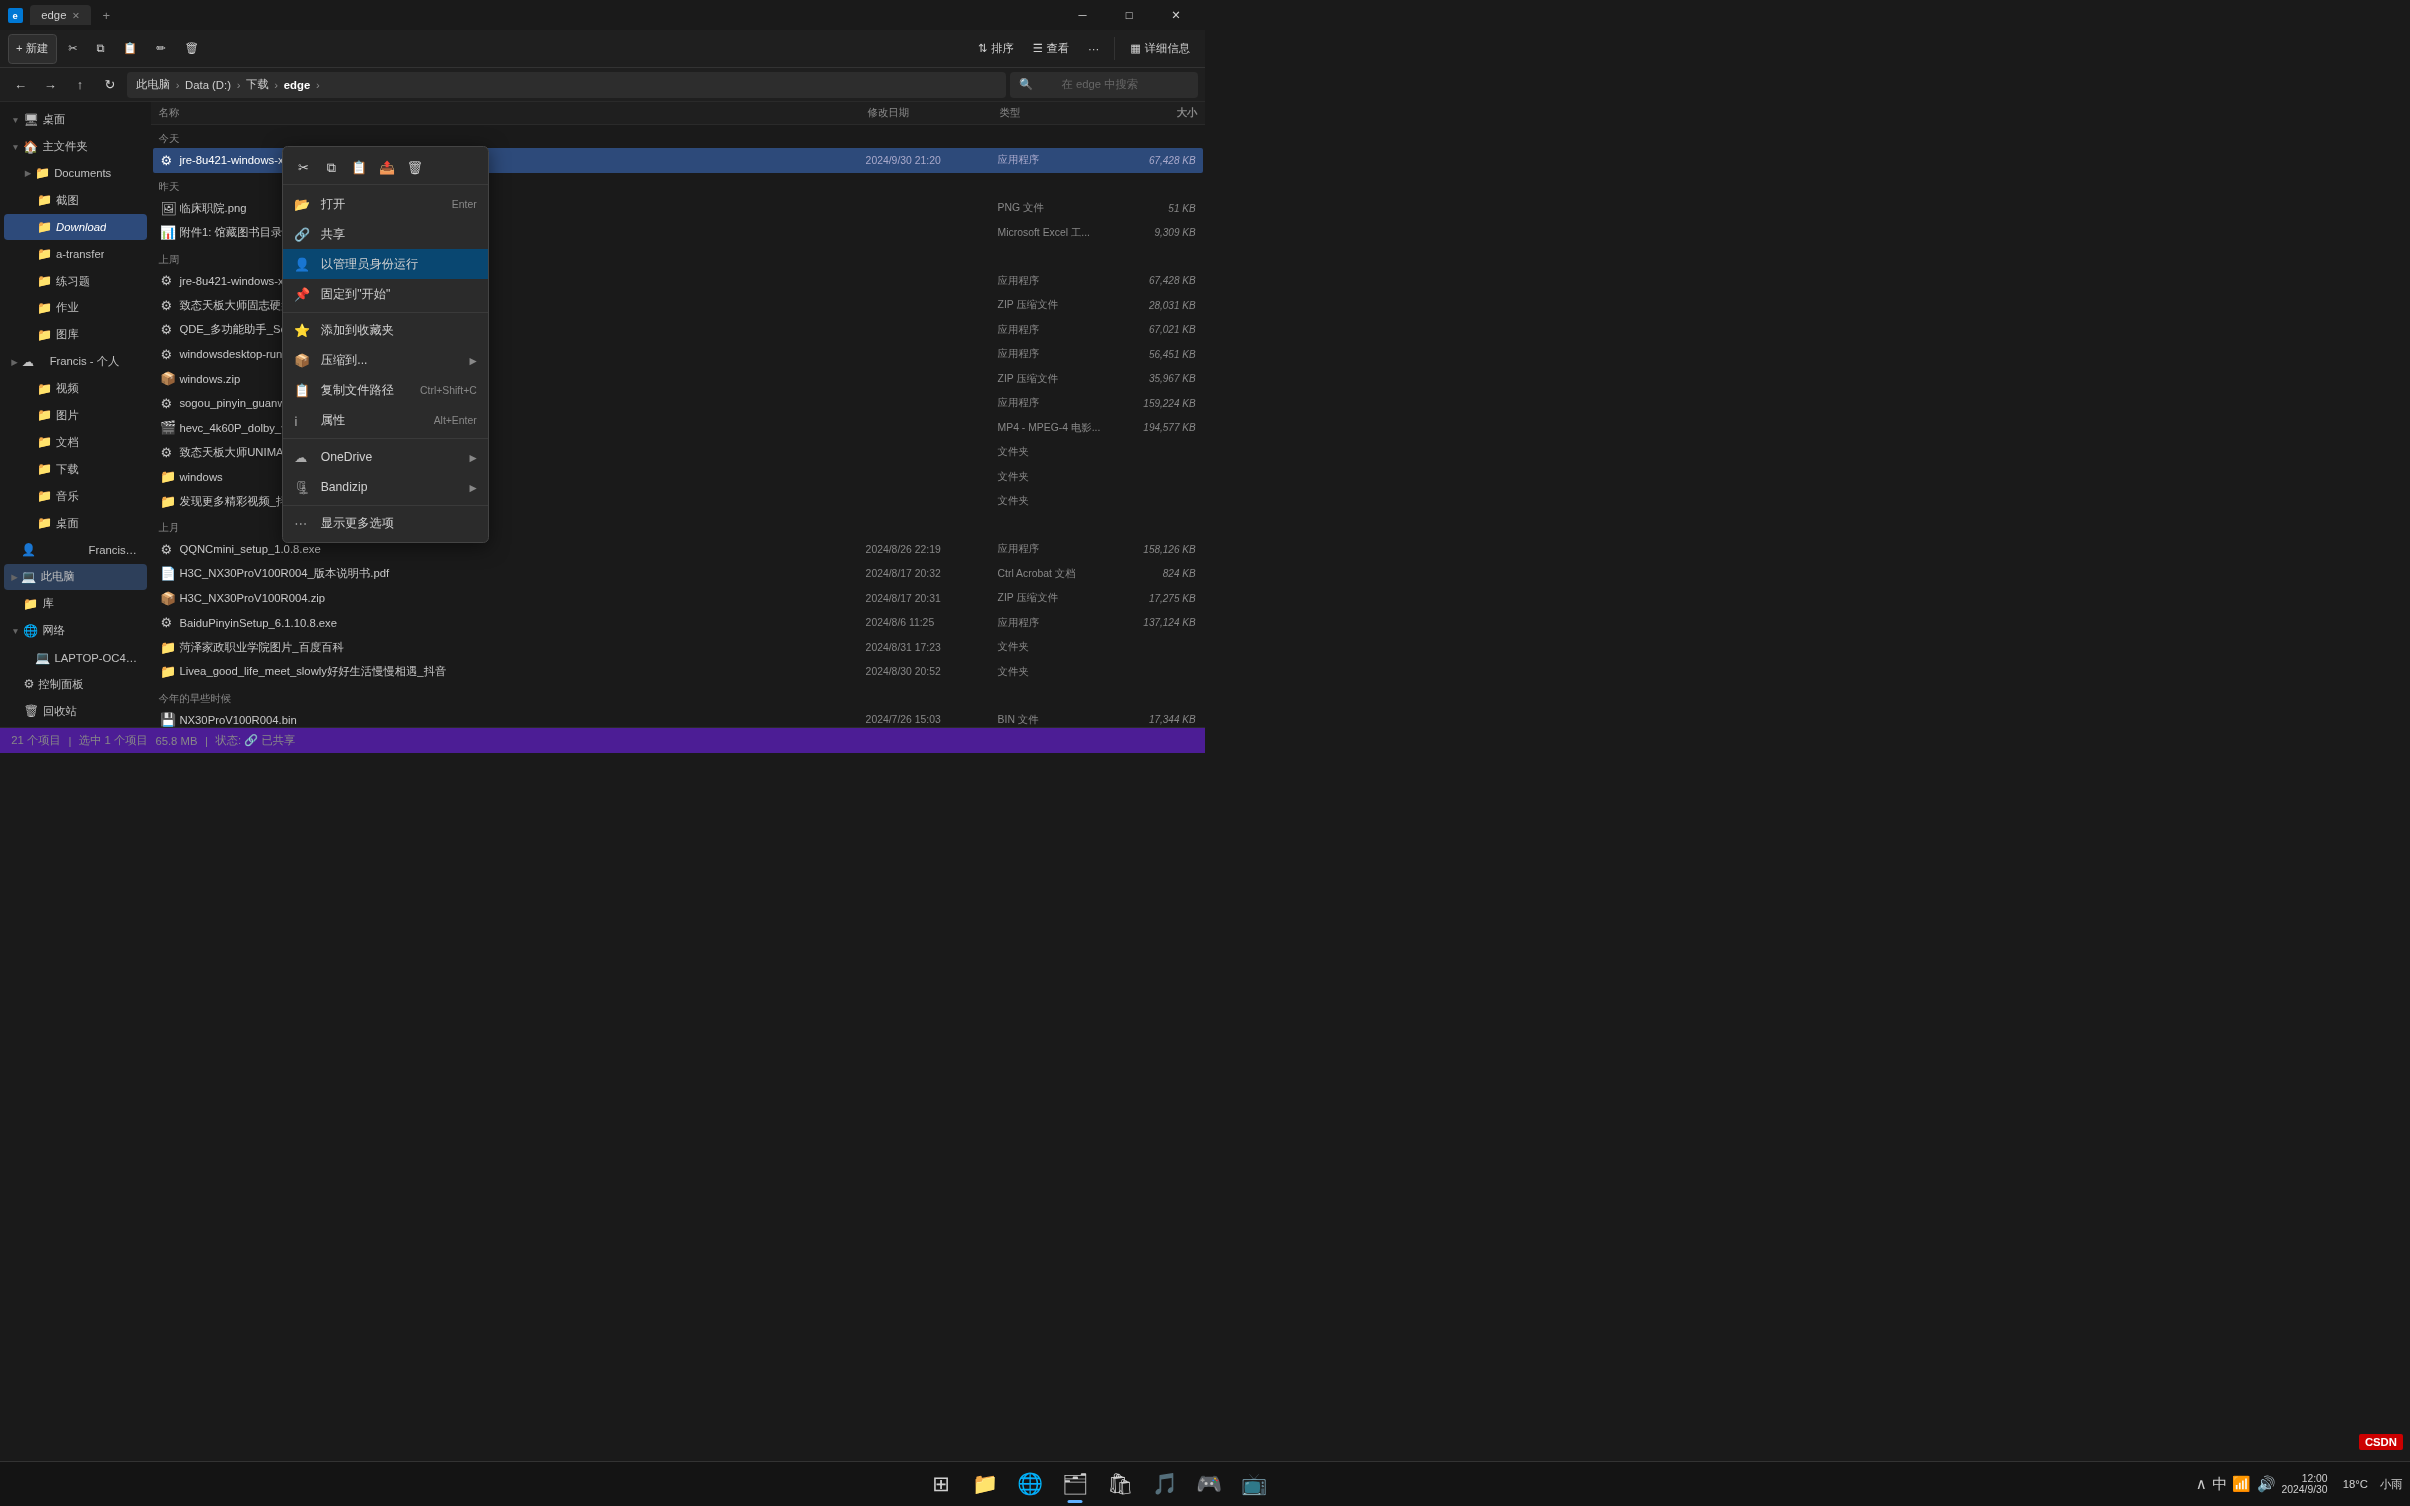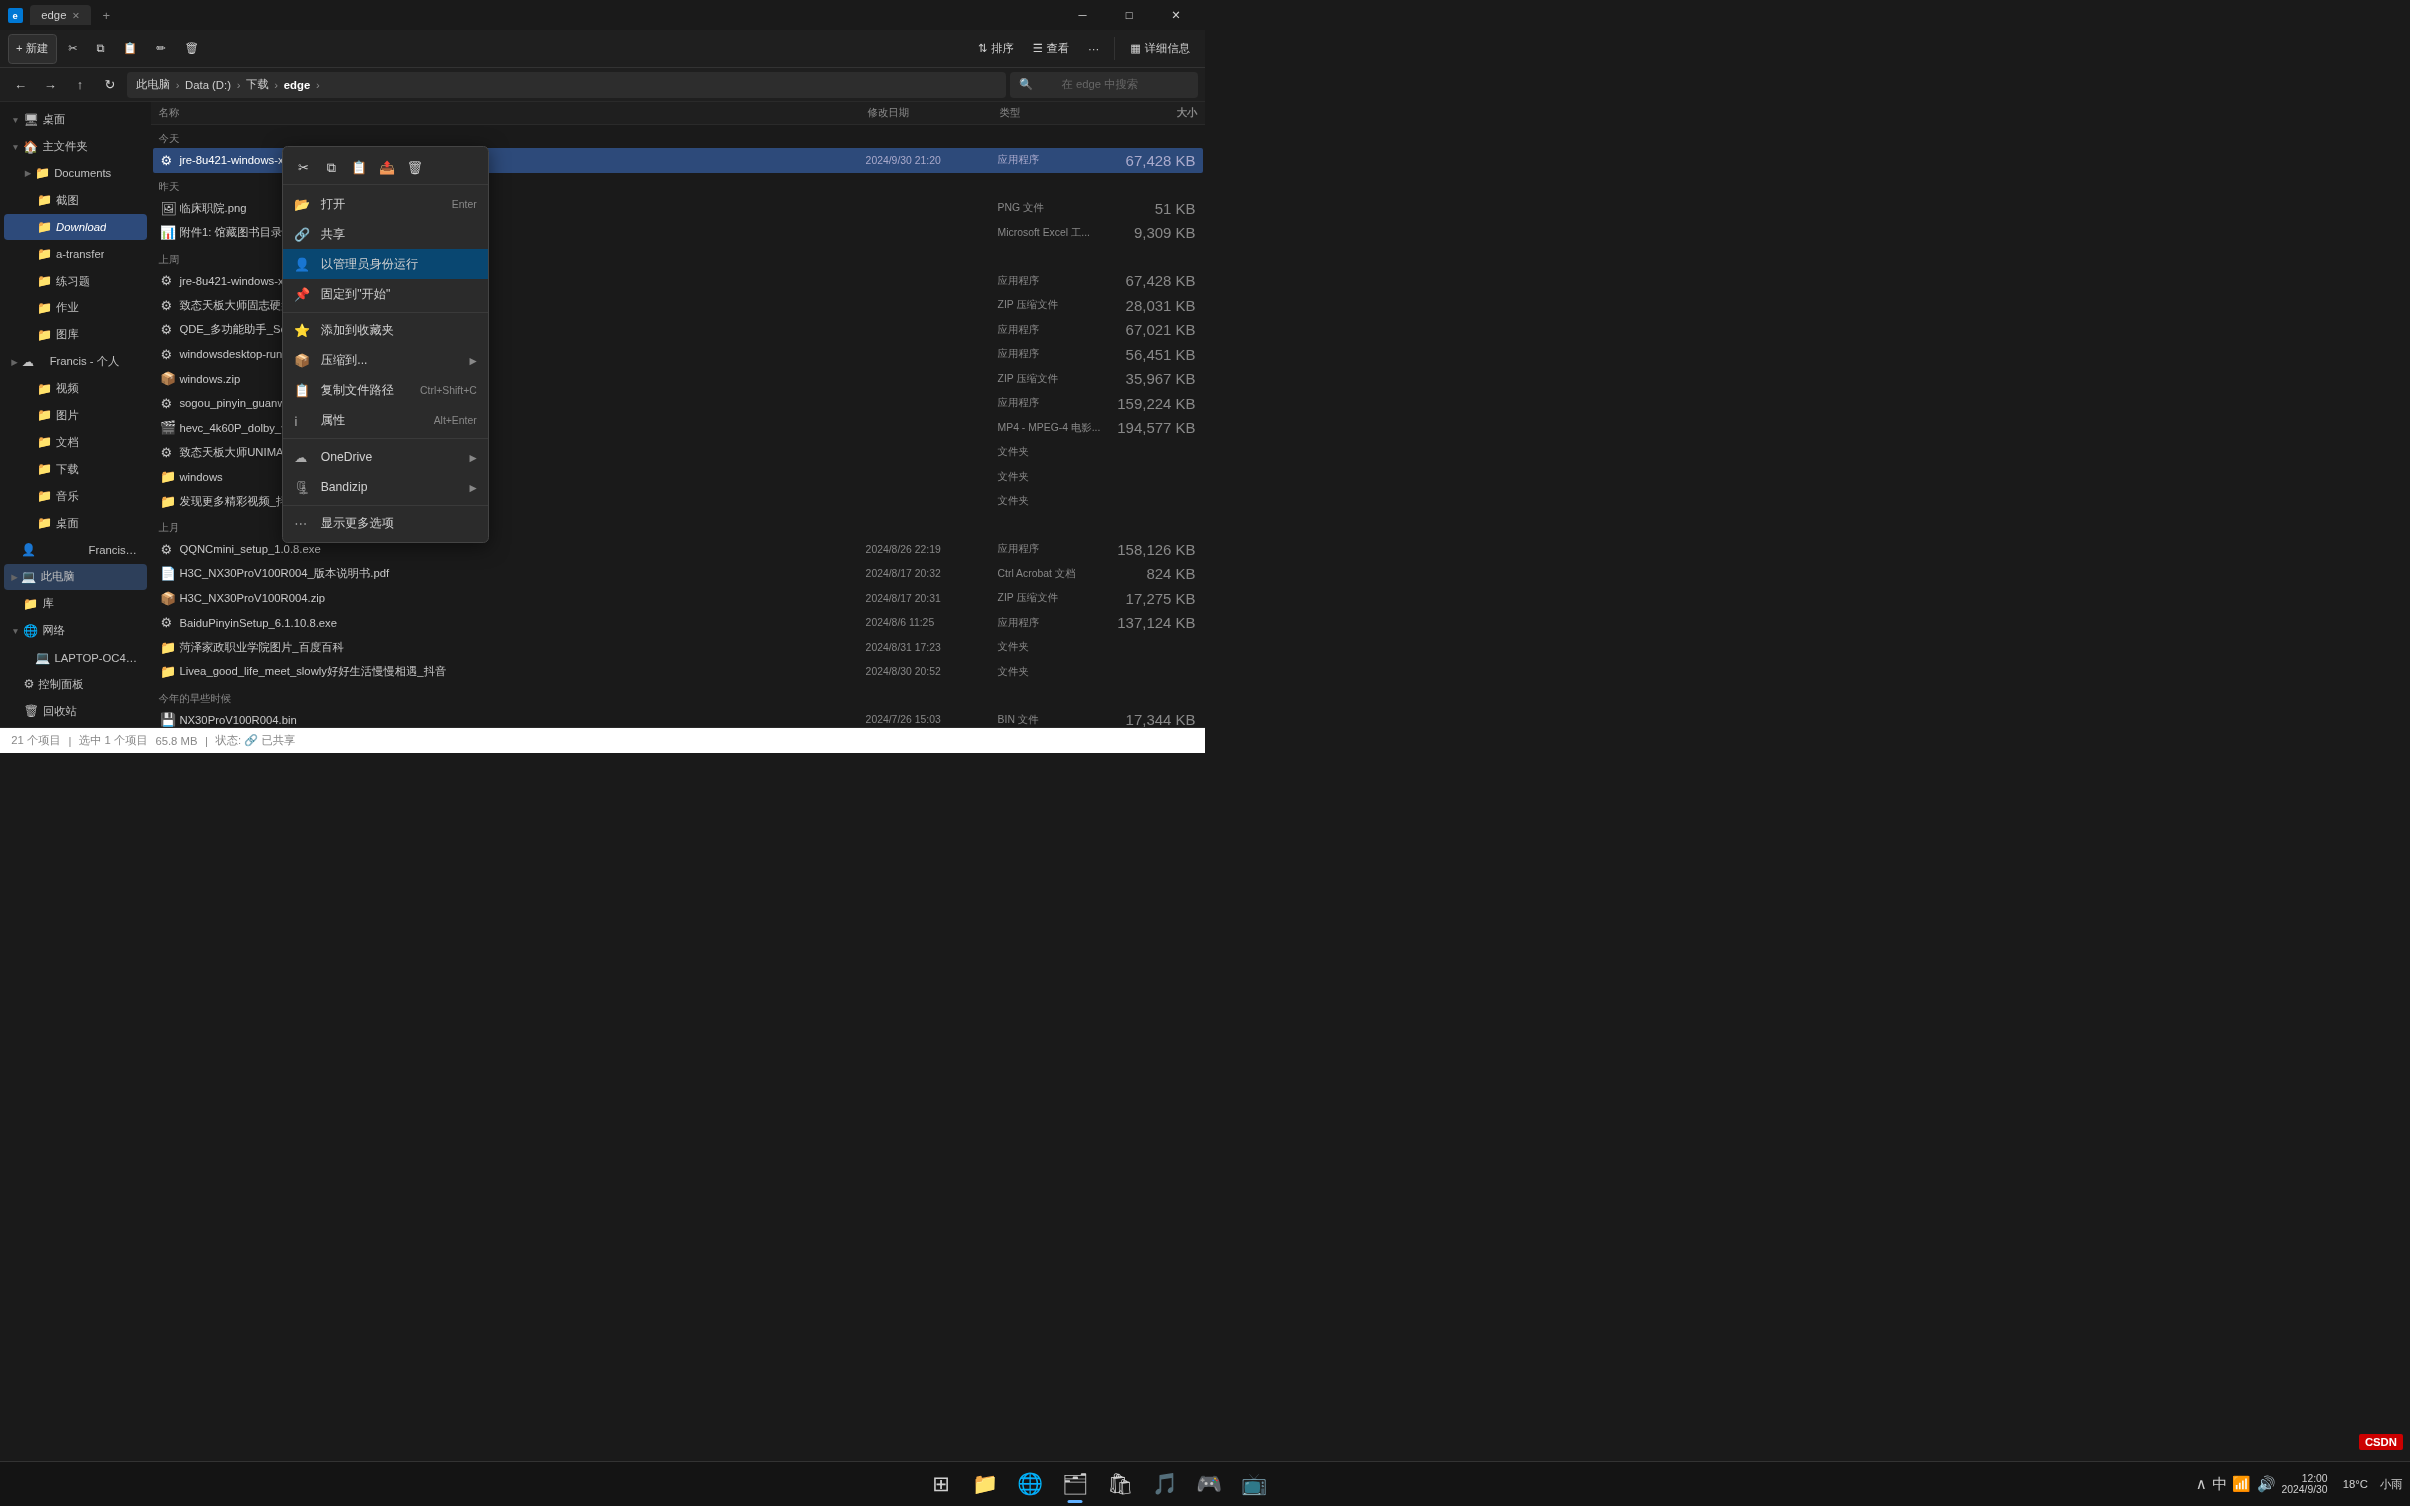--- a/index.html
+++ b/index.html
@@ -197,29 +197,29 @@
       font-size: 11.3px;
       color: #c8c8c8;
       border-radius: 1.9px;
       margin: 0 1.9px;
     }
     .file-row.selected { background: #2d4a7a; color: white; }
     .file-icon { width: 19px; font-size: 13px; flex-shrink: 0; }
     .file-name { flex: 1; overflow: hidden; text-overflow: ellipsis; white-space: nowrap; }
     .file-date { width: 132px; font-size: 10.4px; color: #888; }
     .file-type { width: 113px; font-size: 10.4px; color: #888; }
-    .file-size { width: 85px; font-size: 15px; color: #888; text-align: right; }
+    .file-size { width: 85px; font-size: 10px; color: #888; text-align: right; font-style: italic; }
     .file-row.selected .file-date,
     .file-row.selected .file-type,
     .file-row.selected .file-size { color: #aac; }
 
     
     .status-bar {
       height: 26px;
-      background: #ffffff;
+      background: #4c1d95;
       border-top: 0.9px solid #2a2a2a;
       display: flex;
       align-items: center;
       padding: 0 11.3px;
       font-size: 11.3px;
       color: #888;
       gap: 7.5px;
     }
 
     

